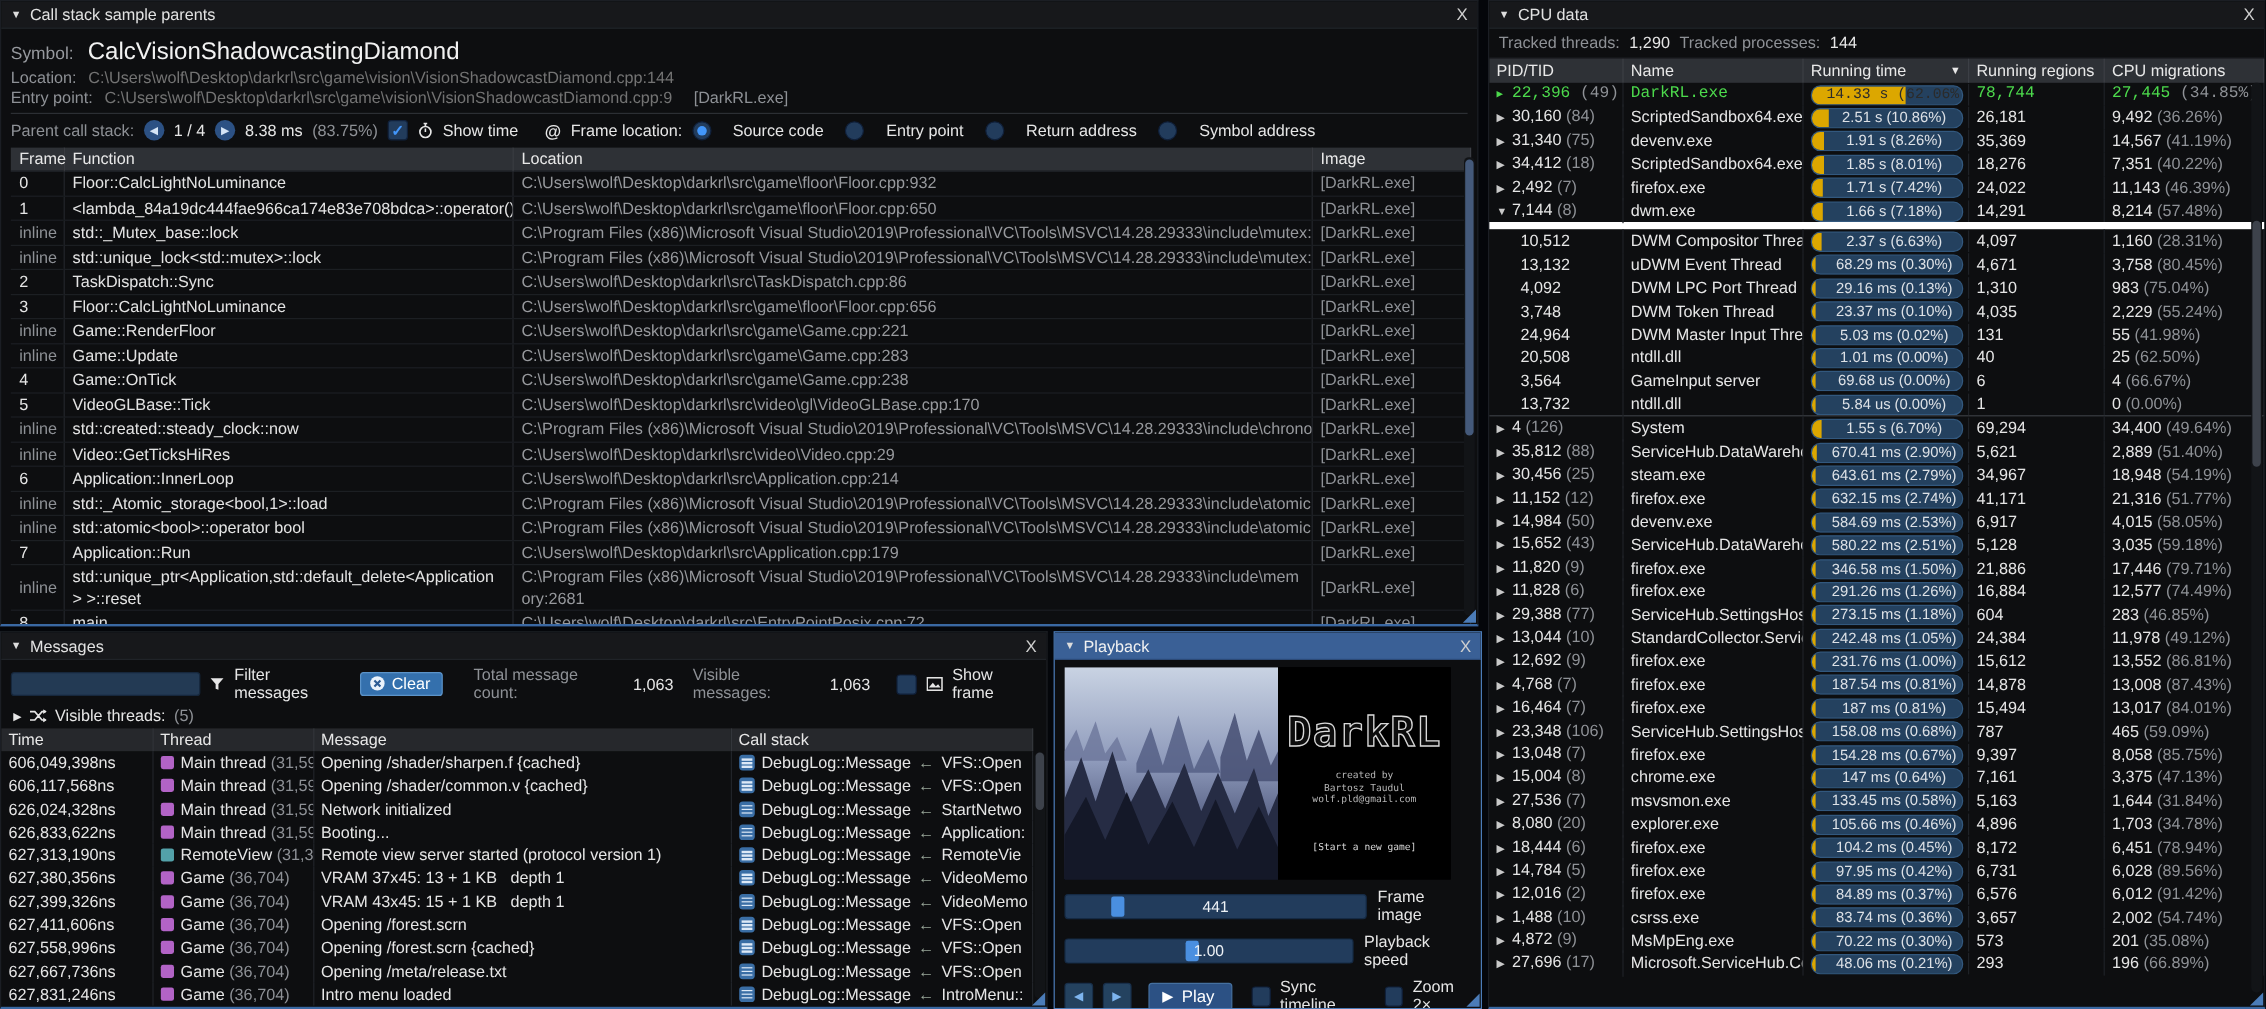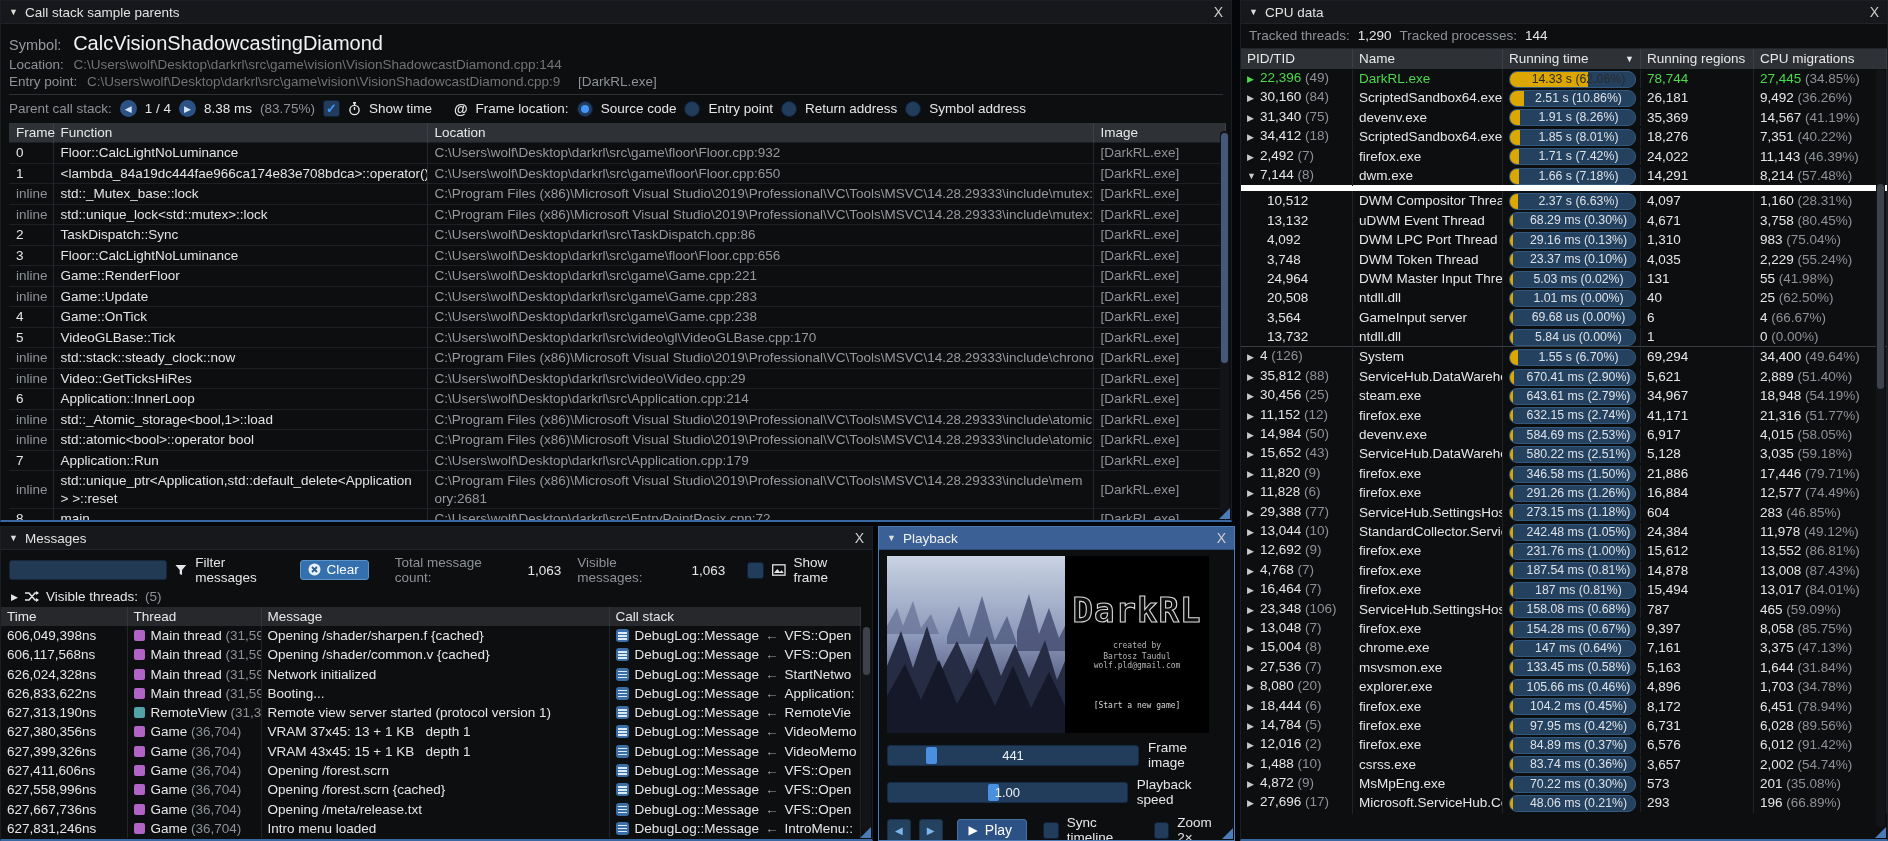--- a/index.html
+++ b/index.html
@@ -76,21 +76,21 @@
            border-radius:3px;color:#fff;padding:2px 14px 3px 11px;font-size:14px;}
   
   #cpu-panel{left:1240px;top:0;width:648px;height:841px;border-bottom:2px solid #3a68a2;}
   .cpustats{display:flex;gap:8px;align-items:center;padding:4px 8px 5px 8px;border-bottom:1px solid #22252a;}
   .cpuhead,.cpurow{display:grid;grid-template-columns:112px 150px 138px 113px 1fr;align-items:center;}
   .cpuhead{background:#2e3136;color:#e8e8e8;height:20px;}
   .cpuhead div{padding:0 6px;border-right:1px solid #3c3f45;overflow:hidden;white-space:nowrap;height:20px;line-height:20px;}
   .cpurow{height:19.4px;line-height:19.4px;}
   .cpurow>div{padding:0 6px;border-right:1px solid #1f2227;overflow:hidden;white-space:nowrap;}
   .cpurow .tri{display:inline-block;width:13px;font-size:9px;color:#c9c9c9;}
-  .cpurow.green,.cpurow.green .tri{color:#4cd94c;}
+  .cpurow.green,.cpurow.green .tri{color:#4cd94c;font-family:Liberation Mono, monospace;}
   .cpurow.child>div:first-child{padding-left:26px;}
   .cpurow.gstart{border-top:6px solid #ffffff;}
   .cpurow.gend{border-bottom:1px solid #3a3d42;}
   .bar{position:relative;width:100%;height:15px;background:#24415f;border:1px solid #32587e;
        border-radius:8px;overflow:hidden;margin-top:1px;}
   .bar .fill{position:absolute;left:0;top:0;bottom:0;background:#dca700;}
   .bar .bt{position:absolute;left:12px;right:0;text-align:center;font-size:12.3px;line-height:15px;color:#dde1e6;}
   .bar.hi .bt{color:#2b2b2b;}
   
   .vscroll{position:absolute;width:9px;background:#121417;border-radius:4px;}
@@ -135,21 +135,21 @@
         <span class="chk">✓</span>
         <svg class="icon-svg" width="13" height="14" viewBox="0 0 13 14">
           <circle cx="6.5" cy="8" r="4.6" fill="none" stroke="#e6e6e6" stroke-width="1.4"></circle>
           <line x1="6.5" y1="8" x2="6.5" y2="5" stroke="#e6e6e6" stroke-width="1.3"></line>
           <line x1="5" y1="0.8" x2="8" y2="0.8" stroke="#e6e6e6" stroke-width="1.6"></line>
           <line x1="6.5" y1="1" x2="6.5" y2="3" stroke="#e6e6e6" stroke-width="1.4"></line>
         </svg>
         <span>Show time</span>
         <span class="at" style="margin-left:14px;">@</span>
         <span>Frame location:</span>
-        <span id="radio-group" style="display:inline-flex;gap:8px;align-items:center;">
+        <span id="radio-group" style="display:inline-flex;gap:18px;align-items:center;">
             <span class="radio sel">
               <span class="dot"></span>
             </span>
             <span>Source code</span>
             <span class="radio"></span>
             <span>Entry point</span>
             <span class="radio"></span>
             <span>Return address</span>
             <span class="radio"></span>
             <span>Symbol address</span>
@@ -226,21 +226,21 @@
               <td class="dim">[DarkRL.exe]</td>
             </tr>
             <tr>
               <td>5</td>
               <td class="fn">VideoGLBase::Tick</td>
               <td class="loc">C:\Users\wolf\Desktop\darkrl\src\video\gl\VideoGLBase.cpp:170</td>
               <td class="dim">[DarkRL.exe]</td>
             </tr>
             <tr>
               <td class="dim">inline</td>
-              <td class="fn">std::stack::steady_clock::now</td>
+              <td class="fn">std::created::steady_clock::now</td>
               <td class="loc">C:\Program Files (x86)\Microsoft Visual Studio\2019\Professional\VC\Tools\MSVC\14.28.29333\include\chrono:607</td>
               <td class="dim">[DarkRL.exe]</td>
             </tr>
             <tr>
               <td class="dim">inline</td>
               <td class="fn">Video::GetTicksHiRes</td>
               <td class="loc">C:\Users\wolf\Desktop\darkrl\src\video\Video.cpp:29</td>
               <td class="dim">[DarkRL.exe]</td>
             </tr>
             <tr>

